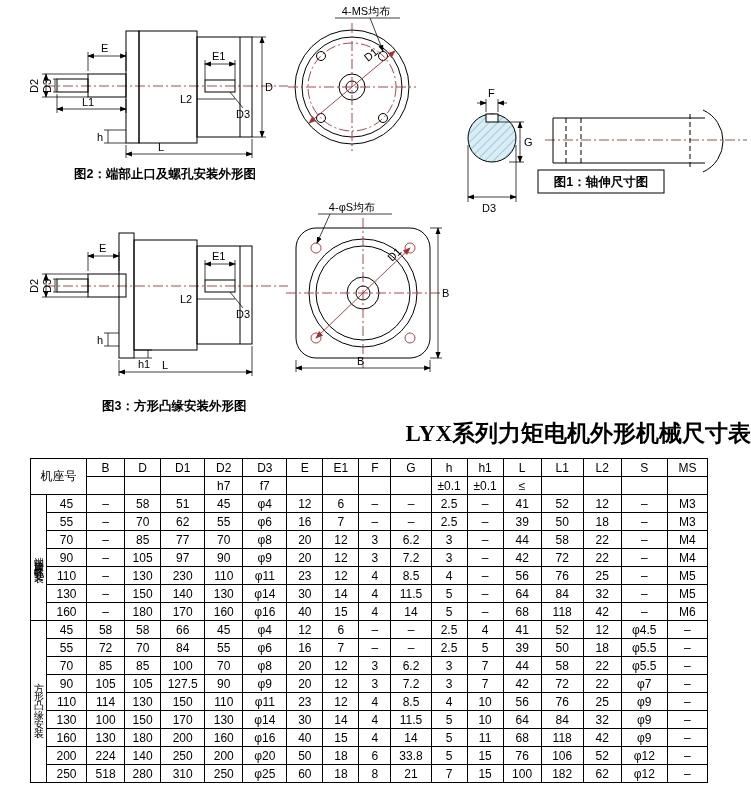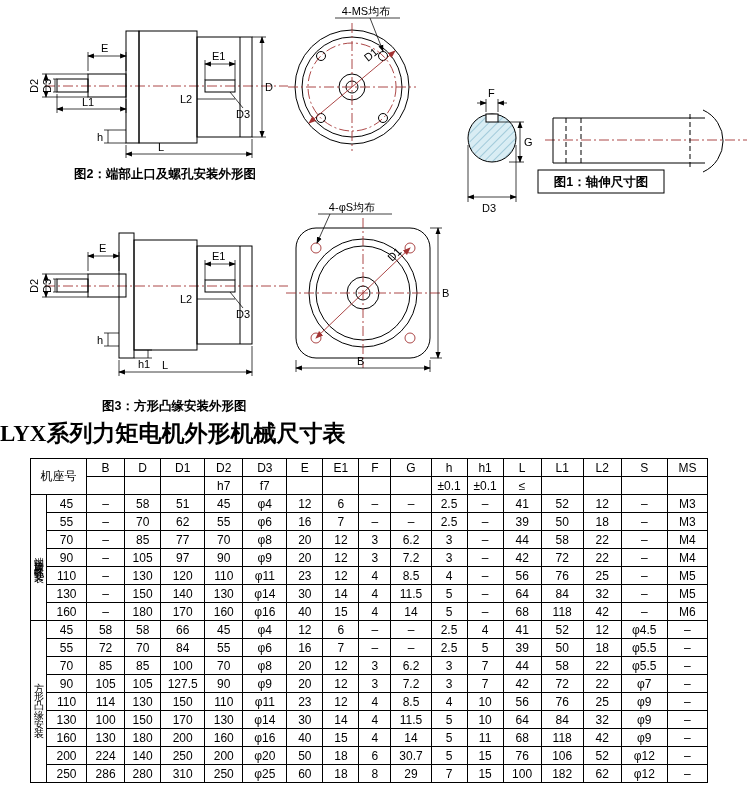--- a/index.html
+++ b/index.html
@@ -6,21 +6,21 @@
   #page{position:relative;width:751px;height:793px;background:#ffffff;overflow:hidden;
         font-family:"Liberation Sans",sans-serif;color:#000;}
   svg text{font-family:"Liberation Sans",sans-serif;font-size:11px;fill:#000;stroke:none;}
   svg text.cap{font-size:12.5px;font-weight:bold;}
   .ln{stroke:#000;fill:none;stroke-width:1;}
   .dim{stroke:#000;fill:none;stroke-width:.75;}
   .rd{stroke:#a33333;fill:none;stroke-width:.9;}
   .cdash{stroke-dasharray:10 3 2 3;}
   .dash{stroke-dasharray:5 3;}
   #title{position:absolute;left:0;top:413px;width:751px;height:42px;line-height:42px;
-         text-align:left;font-family:"Liberation Serif",serif;font-size:23px;font-weight:bold;}
+         text-align:right;font-family:"Liberation Serif",serif;font-size:23px;font-weight:bold;}
   table{position:absolute;left:30px;top:458px;border-collapse:collapse;table-layout:fixed;
         width:678px;font-size:12px;}
   th,td{border:1px solid #000;text-align:center;vertical-align:middle;height:17px;
         padding:0 1px;font-weight:normal;overflow:hidden;white-space:nowrap;}
   td.vlabel{writing-mode:vertical-rl;text-orientation:upright;font-size:10px;
             line-height:1;padding:2px 1px;white-space:normal;}
 </style>
 </head>
 <body>
 
@@ -362,21 +362,21 @@
           <td>42</td>
           <td>72</td>
           <td>22</td>
           <td>–</td>
           <td>M4</td>
         </tr>
         <tr>
           <td>110</td>
           <td>–</td>
           <td>130</td>
-          <td>120</td>
+          <td>230</td>
           <td>110</td>
           <td>φ11</td>
           <td>23</td>
           <td>12</td>
           <td>4</td>
           <td>8.5</td>
           <td>4</td>
           <td>–</td>
           <td>56</td>
           <td>76</td>
@@ -559,40 +559,40 @@
         <tr>
           <td>200</td>
           <td>224</td>
           <td>140</td>
           <td>250</td>
           <td>200</td>
           <td>φ20</td>
           <td>50</td>
           <td>18</td>
           <td>6</td>
-          <td>30.7</td>
+          <td>33.8</td>
           <td>5</td>
           <td>15</td>
           <td>76</td>
           <td>106</td>
           <td>52</td>
           <td>φ12</td>
           <td>–</td>
         </tr>
         <tr>
           <td>250</td>
-          <td>286</td>
+          <td>518</td>
           <td>280</td>
           <td>310</td>
           <td>250</td>
           <td>φ25</td>
           <td>60</td>
           <td>18</td>
           <td>8</td>
-          <td>29</td>
+          <td>21</td>
           <td>7</td>
           <td>15</td>
           <td>100</td>
           <td>182</td>
           <td>62</td>
           <td>φ12</td>
           <td>–</td>
         </tr>
       </tbody>
 </table>

